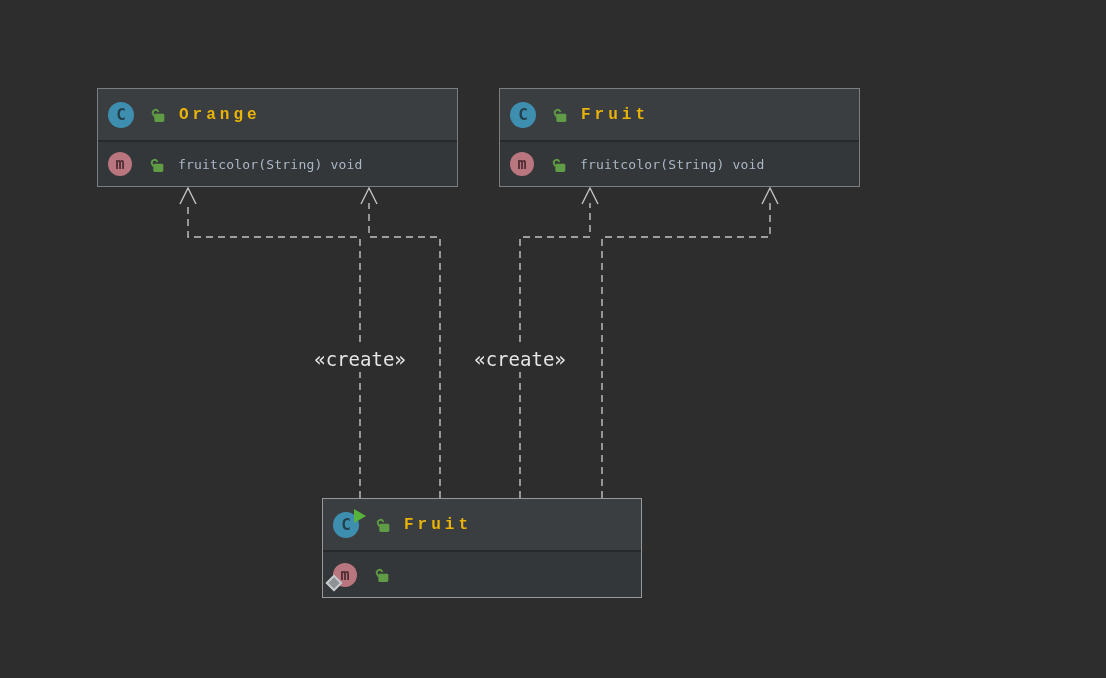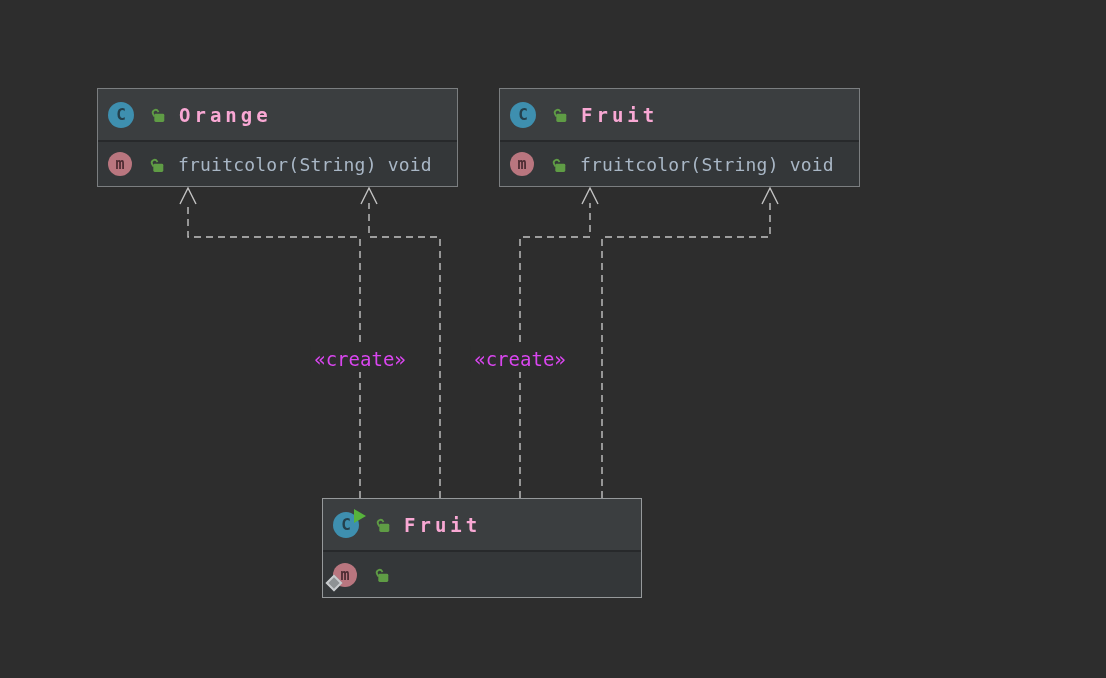--- a/index.html
+++ b/index.html
@@ -45,28 +45,29 @@
   .node-method {
     height: 44px;
     border-top: 2px solid #27292B;
     background: #343739;
     display: flex;
     align-items: center;
     padding-left: 10px;
   }
   .node-test .node-method { height: 45px; }
   .node-title {
-    font-size: 19px;
+    font-size: 16px;
     font-weight: bold;
     letter-spacing: 4px;
-    color: #f9a8d4;
+    color: #eab308;
     white-space: pre;
+    font-family: Liberation Mono, monospace;
   }
   .member-text {
-    font-size: 18px;
+    font-size: 13px;
     letter-spacing: 0.2px;
     color: #A9B7C6;
     white-space: pre;
   }
   .icon-class {
     position: relative;
     width: 26px; height: 26px;
     border-radius: 50%;
     background: #3E8FAF;
     display: flex; align-items: center; justify-content: center;
@@ -105,21 +106,21 @@
     border: 2px solid #C8CBCD;
     transform: rotate(45deg);
   }
   .edge-label {
     position: absolute;
     transform: translateX(-50%);
     background: #2D2D2D;
     padding: 0 4px;
     font-size: 19px;
     line-height: 26px;
-    color: #d946ef;
+    color: #e5e5e5;
     white-space: pre;
     text-align: center;
   }
   .edge-label.create-orange { left: 360px; top: 346px; }
   .edge-label.create-fruit  { left: 520px; top: 346px; }
 </style>
 </head>
 <body>
 
 <div class="canvas">

